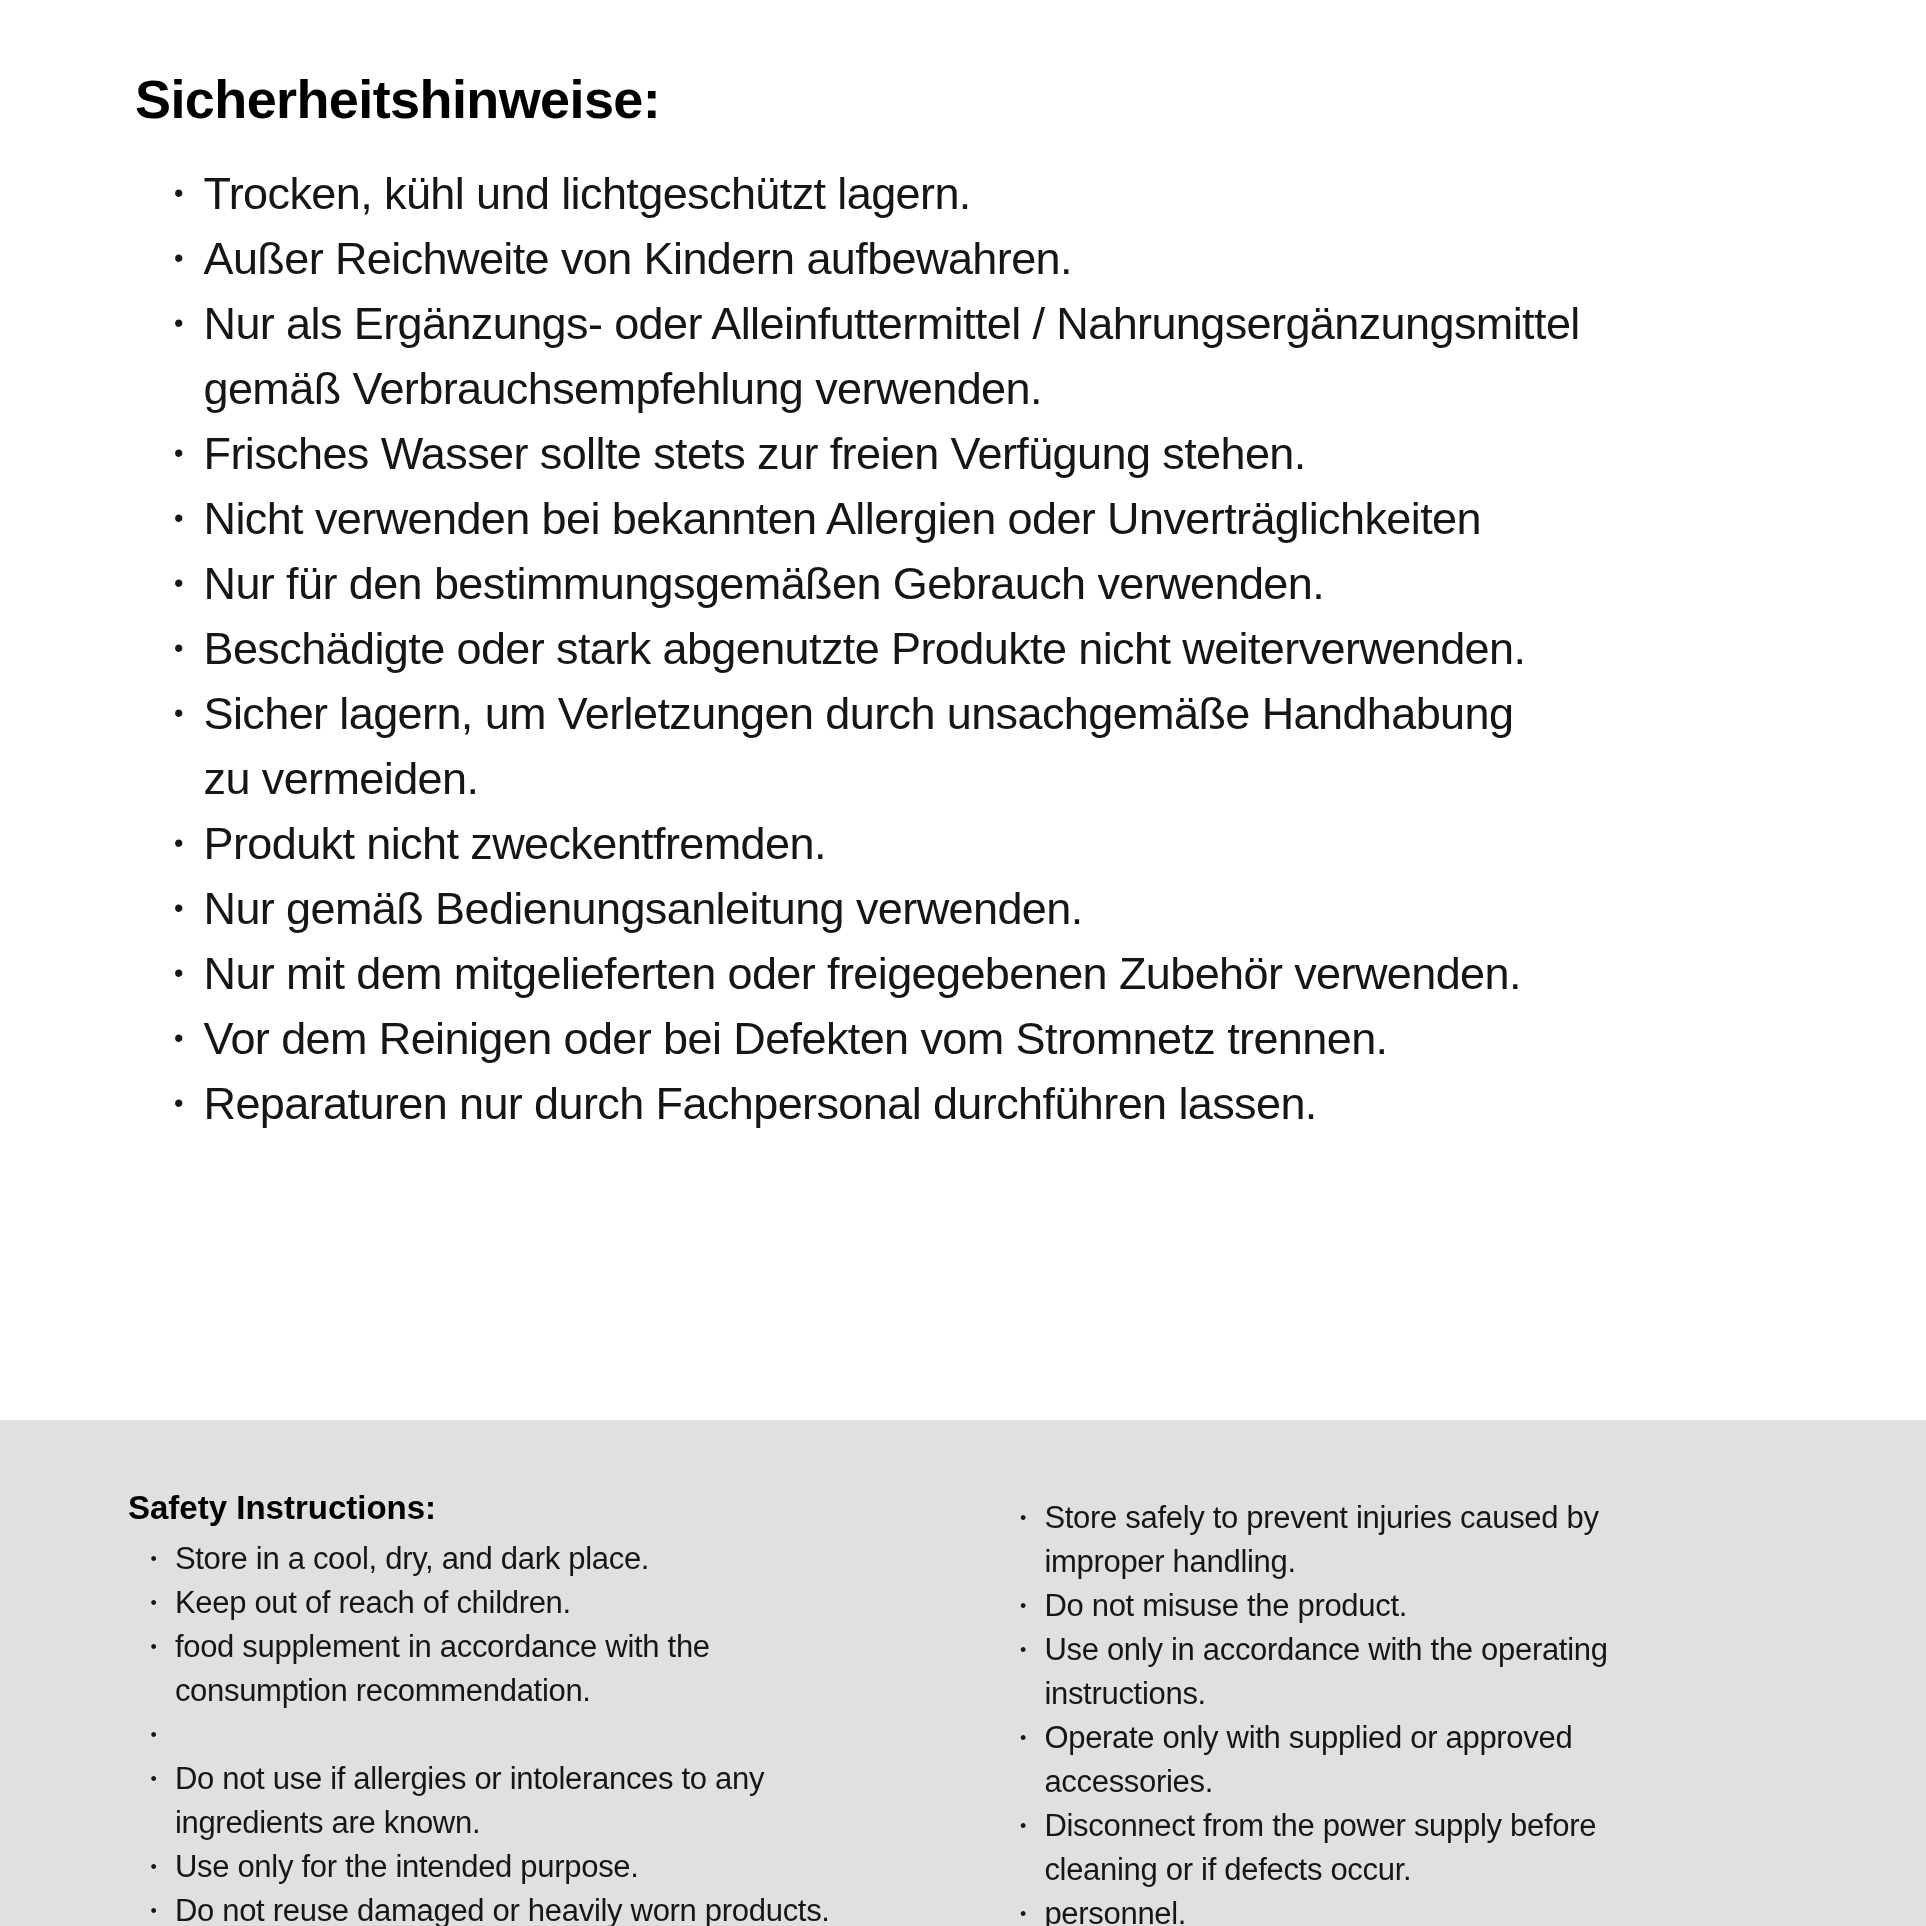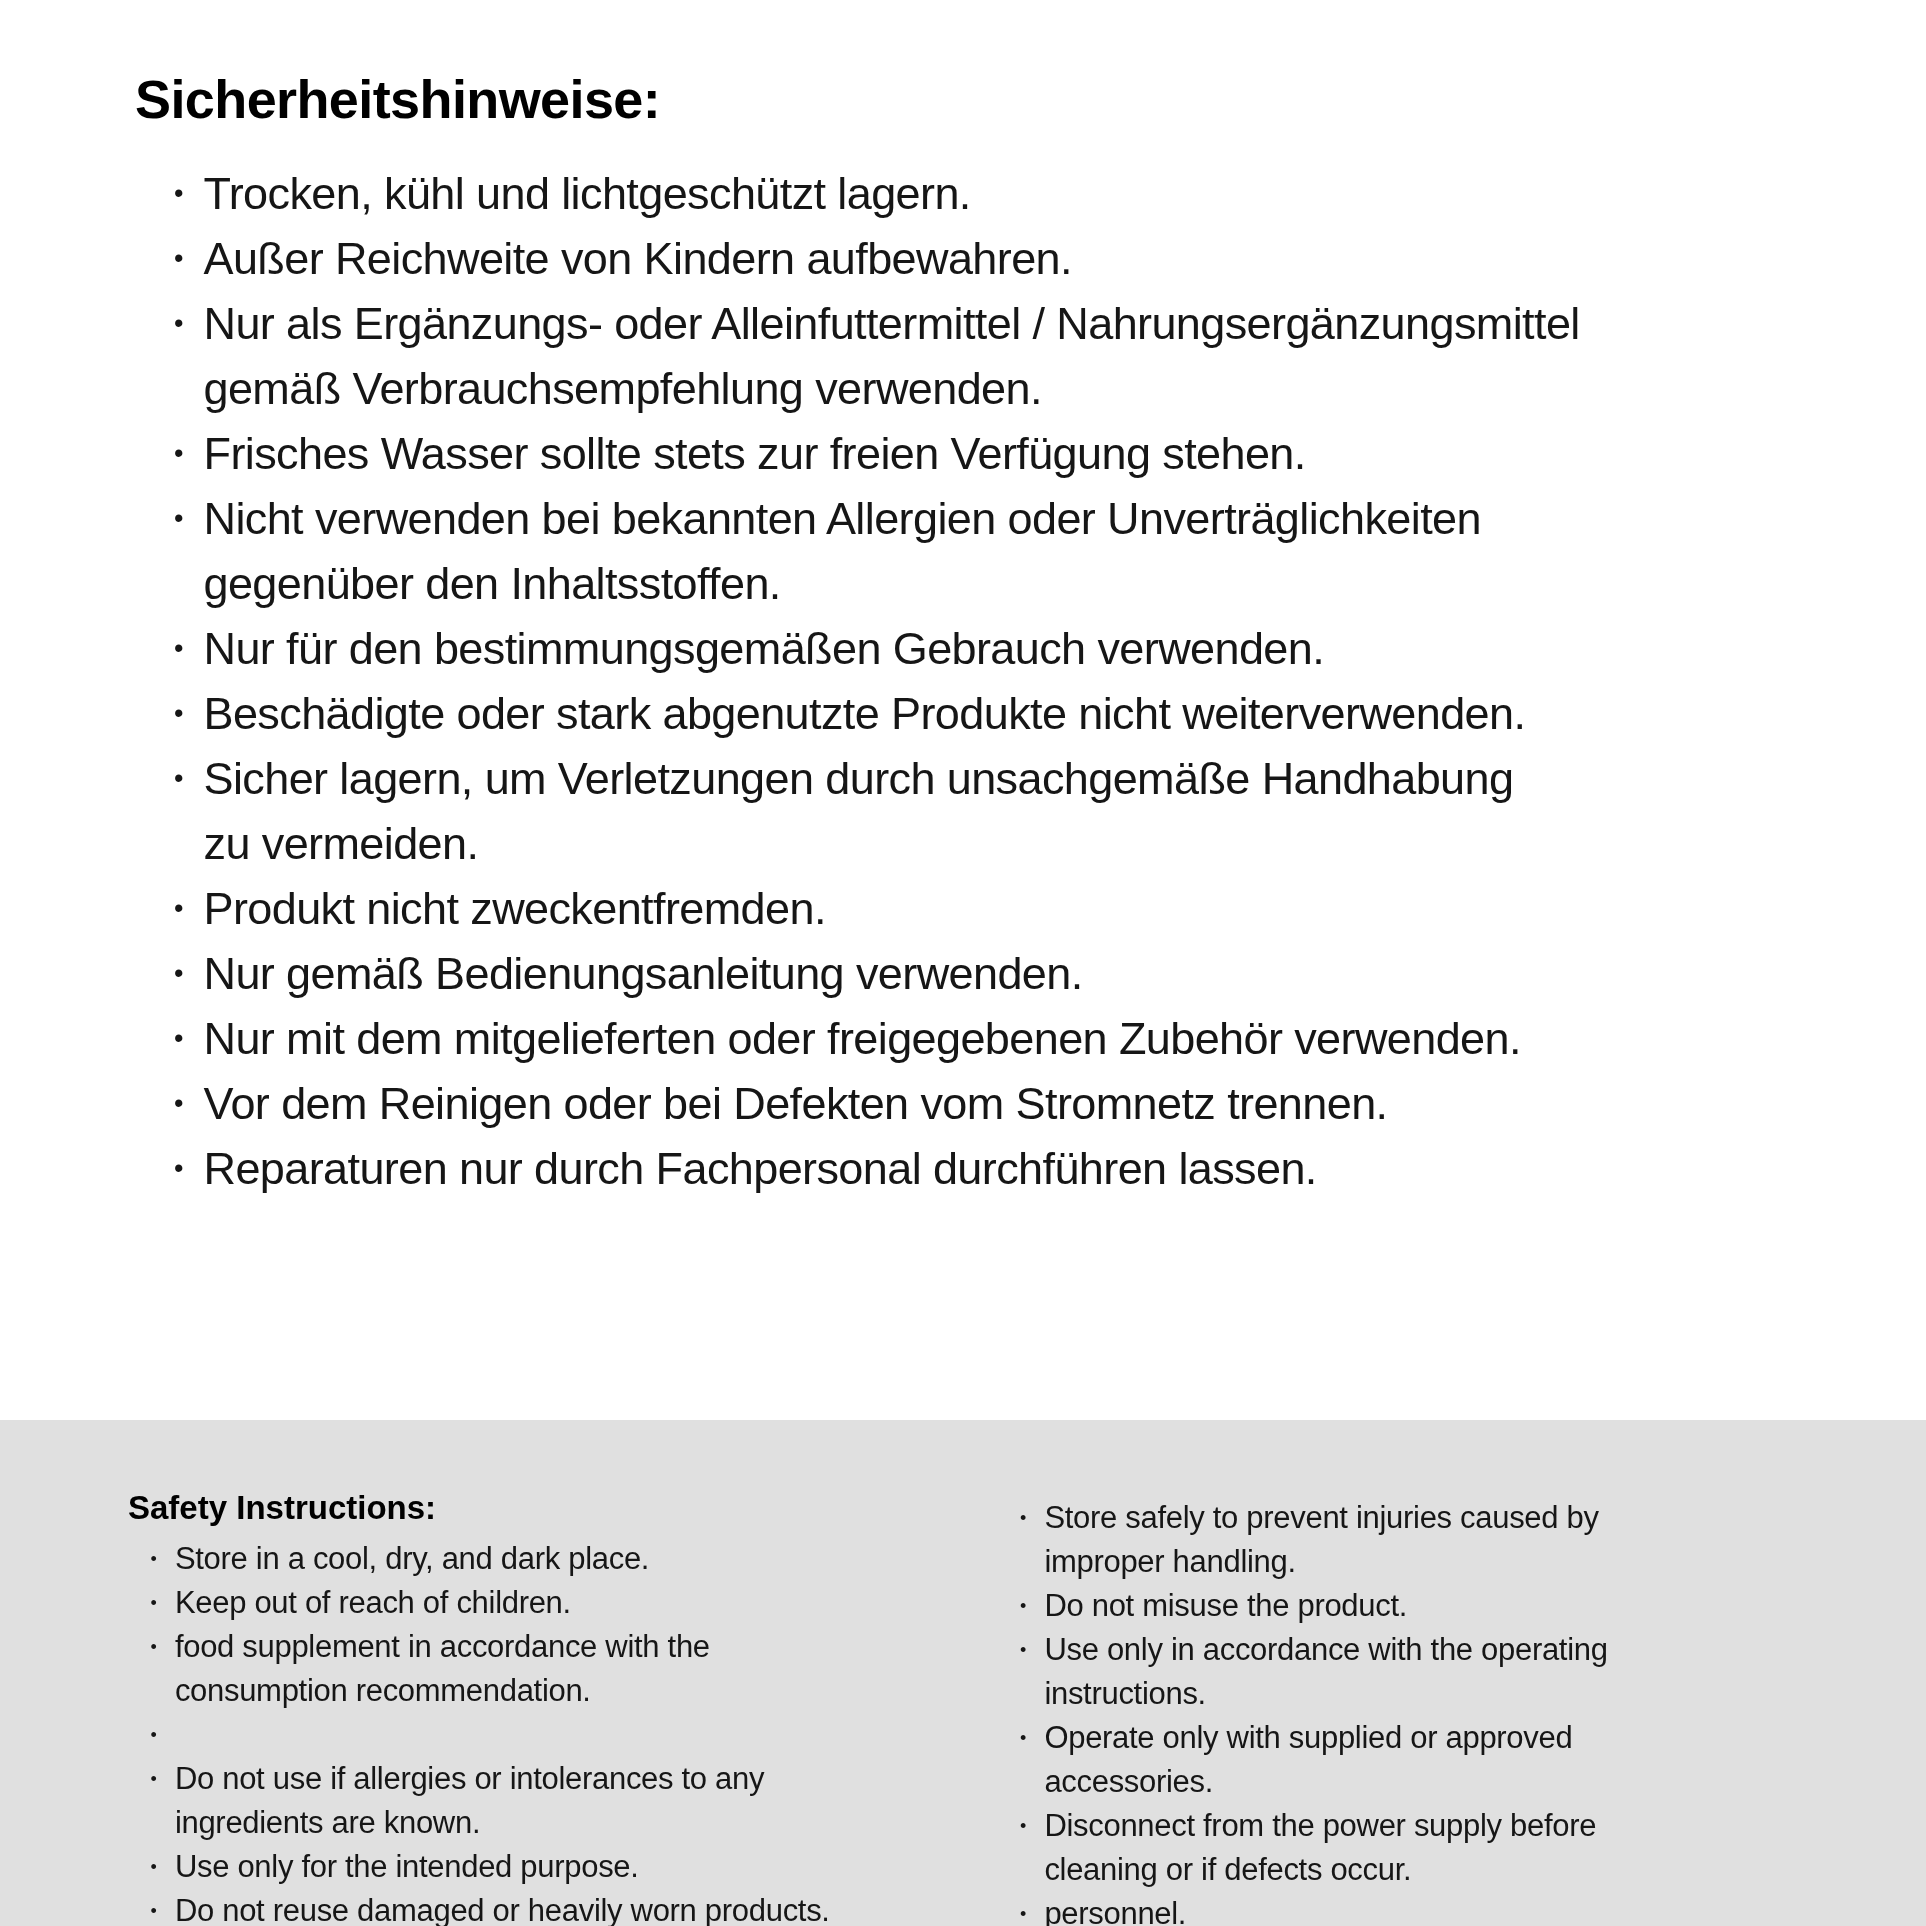--- a/index.html
+++ b/index.html
@@ -89,21 +89,20 @@
       <div class="item">
         <span class="bullet">•</span>
         <div class="lines">
           <div class="line">Frisches Wasser sollte stets zur freien Verfügung stehen.</div>
         </div>
       </div>
       <div class="item">
         <span class="bullet">•</span>
         <div class="lines">
           <div class="line">Nicht verwenden bei bekannten Allergien oder Unverträglichkeiten</div>
-          <div class="line">gegenüber den Inhaltsstoffen.</div>
         </div>
       </div>
       <div class="item">
         <span class="bullet">•</span>
         <div class="lines">
           <div class="line">Nur für den bestimmungsgemäßen Gebrauch verwenden.</div>
         </div>
       </div>
       <div class="item">
         <span class="bullet">•</span>

